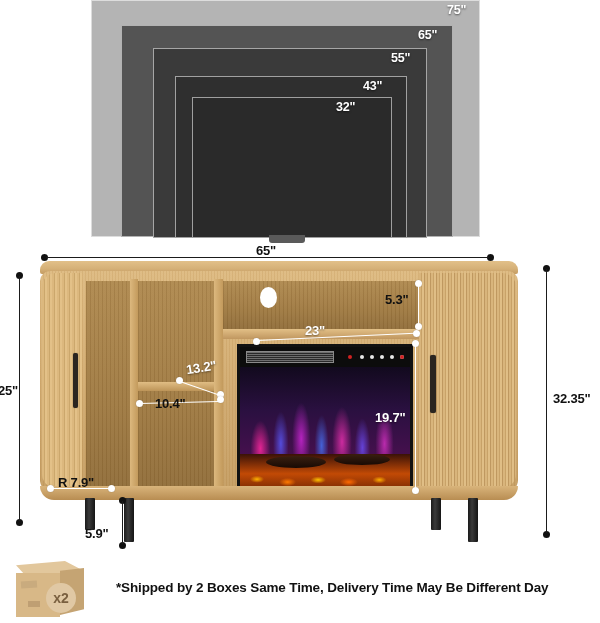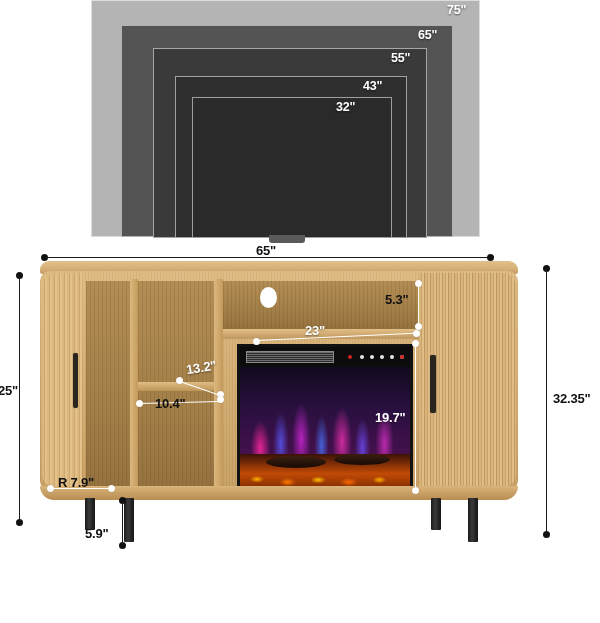--- a/index.html
+++ b/index.html
@@ -317,14 +317,25 @@
   <div class="dot white" style="left:47px;top:485px;"></div>
   <div class="dot white" style="left:108px;top:485px;"></div>
   <div class="dim-line white" style="left:51px;top:488px;width:59px;height:1px;"></div>
   <div class="dim-text" style="left:58px;top:475px;">R 7.9"</div>
 
   <div class="dot" style="left:119px;top:497px;"></div>
   <div class="dot" style="left:119px;top:542px;"></div>
   <div class="dim-line" style="left:122px;top:501px;width:1px;height:43px;"></div>
   <div class="dim-text" style="left:85px;top:526px;">5.9"</div>
 
+  <div id="footer">
+    <div id="box-art">
+      <div class="box-face" id="box-top"></div>
+      <div class="box-face" id="box-left"></div>
+      <div class="box-face" id="box-right"></div>
+      <div class="box-face" id="box-tape"></div>
+      <div class="box-face" id="box-tape2"></div>
+    </div>
+    <div id="box-badge">x2</div>
+    <div id="footer-note">*Shipped by 2 Boxes Same Time, Delivery Time May Be Different Day</div>
+  </div>
 
 </div>
 
 </body></html>

